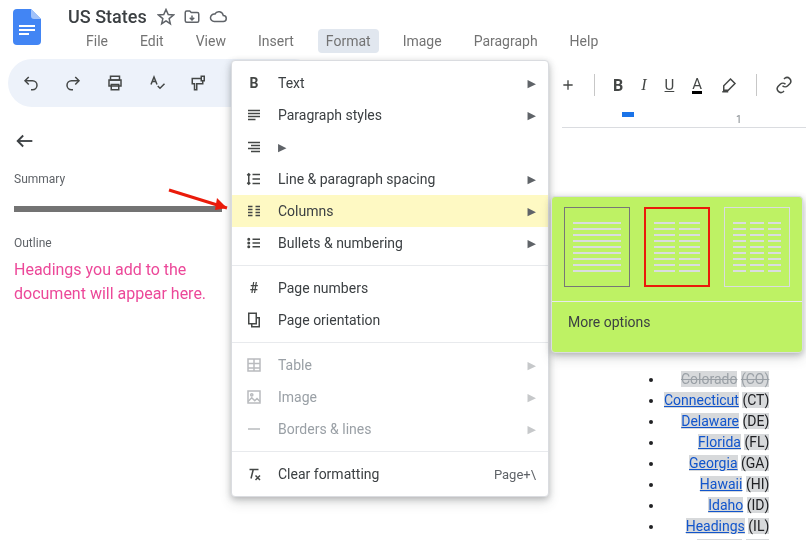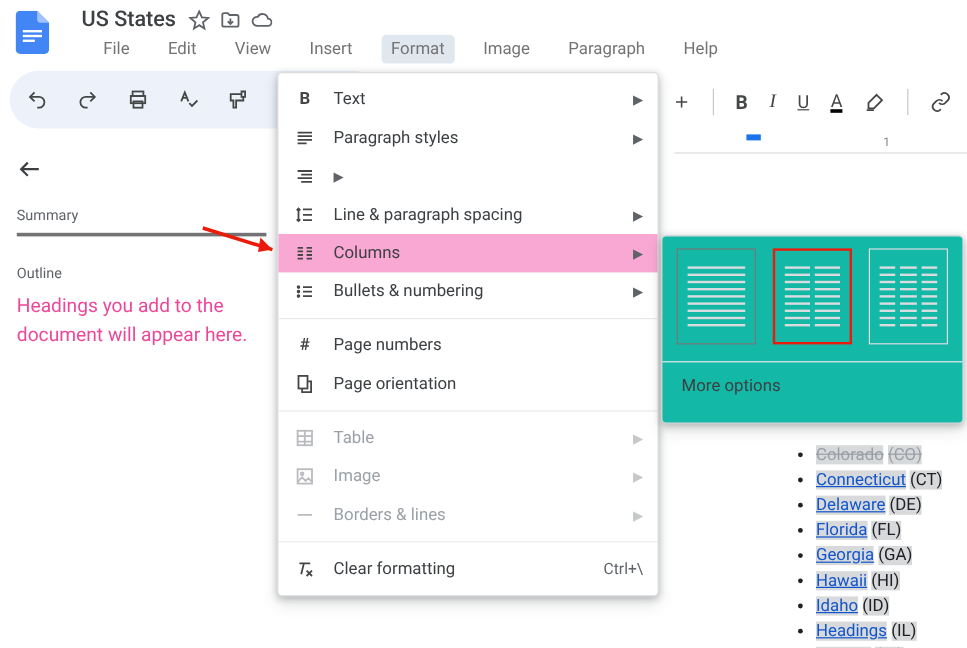--- a/index.html
+++ b/index.html
@@ -12,56 +12,56 @@
   .menubar span { padding:4px 8px; border-radius:4px; color:#737373;margin-left:12px; }
   .menubar span.active { background:#e1e7ef; }
   .toolbar { display:flex; align-items:center; gap:24px; margin:6px 8px 0 8px; background:#edf2fa; border-radius:24px; height:48px; padding:0 14px; color:#444746; width:310px; }
   .toolbar-right { position:absolute; top:74px; left:560px; display:flex; align-items:center; gap:18px; color:#444746; }
   .vdiv { width:1px; height:22px; background:#c7c7c7; }
   .zoom { display:flex; align-items:center; gap:4px; }
 
   
   .outline-panel { position:absolute; left:14px; top:130px; width:208px; }
   .back-arrow { color:#3c4043; padding-bottom:20px; }
-  .summary-label { font-size:12px; color:#5f6368; padding-bottom:8px; border-bottom:3px solid #737373; }
+  .summary-label { font-size:12px; color:#5f6368; padding-bottom:20px; border-bottom:6px solid #737373; }
   .outline-label { font-size:12px; color:#5f6368; padding-top:24px; padding-bottom:8px; }
   .outline-hint { font-size:16px; color:#ec4899; line-height:1.5; }
 
   
   .menu { position:absolute; left:231px; top:60px; width:318px; background:#fff; border:1px solid #dadce0; border-radius:4px; box-shadow:0 2px 6px rgba(60,64,67,.3),0 6px 12px rgba(60,64,67,.15); padding:6px 0; font-size:14px; }
   .menu .item { display:flex; align-items:center; height:32px; padding:0 12px; color:#3c4043; }
-  .menu .item.highlight { background:#f9a8d4; }
+  .menu .item.highlight { background:#fef9c3; }
   .menu .item.disabled { color:#9aa0a6; }
   .menu .ico { width:20px; display:flex; align-items:center; justify-content:center; margin-right:14px; color:#444746; }
   .menu .item.disabled .ico { color:#b9bbbe; }
   .menu .label { flex:1; }
   .menu .arr { color:#5f6368; font-size:11px; }
   .menu .item.disabled .arr { color:#c6c8ca; }
   .menu .sep { height:1px; background:#e8eaed; margin:6px 0; }
   .menu .shortcut { color:#5f6368; font-size:13px; }
 
   
-  .submenu { position:absolute; left:551px; top:196px; width:252px; background:#14b8a6; border:1px solid #dadce0; border-radius:4px; box-shadow:0 2px 6px rgba(60,64,67,.3),0 6px 12px rgba(60,64,67,.15); padding:10px 0; font-size:14px; }
+  .submenu { position:absolute; left:551px; top:196px; width:252px; background:#bef264; border:1px solid #dadce0; border-radius:4px; box-shadow:0 2px 6px rgba(60,64,67,.3),0 6px 12px rgba(60,64,67,.15); padding:10px 0; font-size:14px; }
   .col-choices { display:flex; gap:14px; padding:0 12px 10px 12px; }
   .col-choice { width:70px; height:80px; border:1px solid #dadce0; display:flex; align-items:center; justify-content:center; padding:12px 8px; gap:4px; }
   .col-choice.selected { border:1.5px solid #777; }
   .col-choice.highlighted { border:2.5px solid #ea1b0a; }
   .col-lines { flex:1; display:flex; flex-direction:column; gap:4px; }
   .col-lines div { height:2px; background:#dadce0; }
   .submenu .sep { height:1px; background:#e8eaed; margin:4px 0 0 0; }
   .more { padding:12px 16px; color:#3c4043; }
 
   
   .ruler { position:absolute; left:562px; top:112px; right:0; height:16px; border-bottom:1px solid #dadce0; font-size:10px; color:#80868b; }
   .ruler .tab { position:absolute; left:60px; top:0; width:12px; height:5px; background:#1a73e8; }
   .ruler .mark { position:absolute; top:2px; }
 
   
   .doc { position:absolute; left:604px; top:355px; font-size:14px; line-height:21px; }
-  .doc li { list-style:disc; margin-left:36px; }
+  .doc li { list-style:disc; margin-left:20px;text-align:right; }
   .state-link { color:#1155cc; text-decoration:underline; background:#d7d9db; }
   .state-abbr { background:#d7d9db; }
   .first-strike { color:#9aa0a6; text-decoration:line-through; }
 
   
   .red-arrow { position:absolute; left:165px; top:184px; pointer-events:none; }
 
   svg { display:block; }
 </style>
 </head>
@@ -291,21 +291,21 @@
   </div>
   <div class="sep"></div>
   <div class="item">
     <span class="ico">
         <svg width="18" height="18" viewBox="0 0 24 24" fill="none" stroke="#444746" stroke-width="2">
           <path d="M6 6h12M11 6l-3 12"></path>
           <path d="m14 14 6 6M20 14l-6 6"></path>
         </svg>
       </span>
     <span class="label">Clear formatting</span>
-    <span class="shortcut">Ctrl+\</span>
+    <span class="shortcut">Page+\</span>
   </div>
 </div>
 
 <div class="submenu">
   <div class="col-choices">
     <div class="col-choice selected">
       <div class="col-lines">
           <div></div>
           <div></div>
           <div></div>

